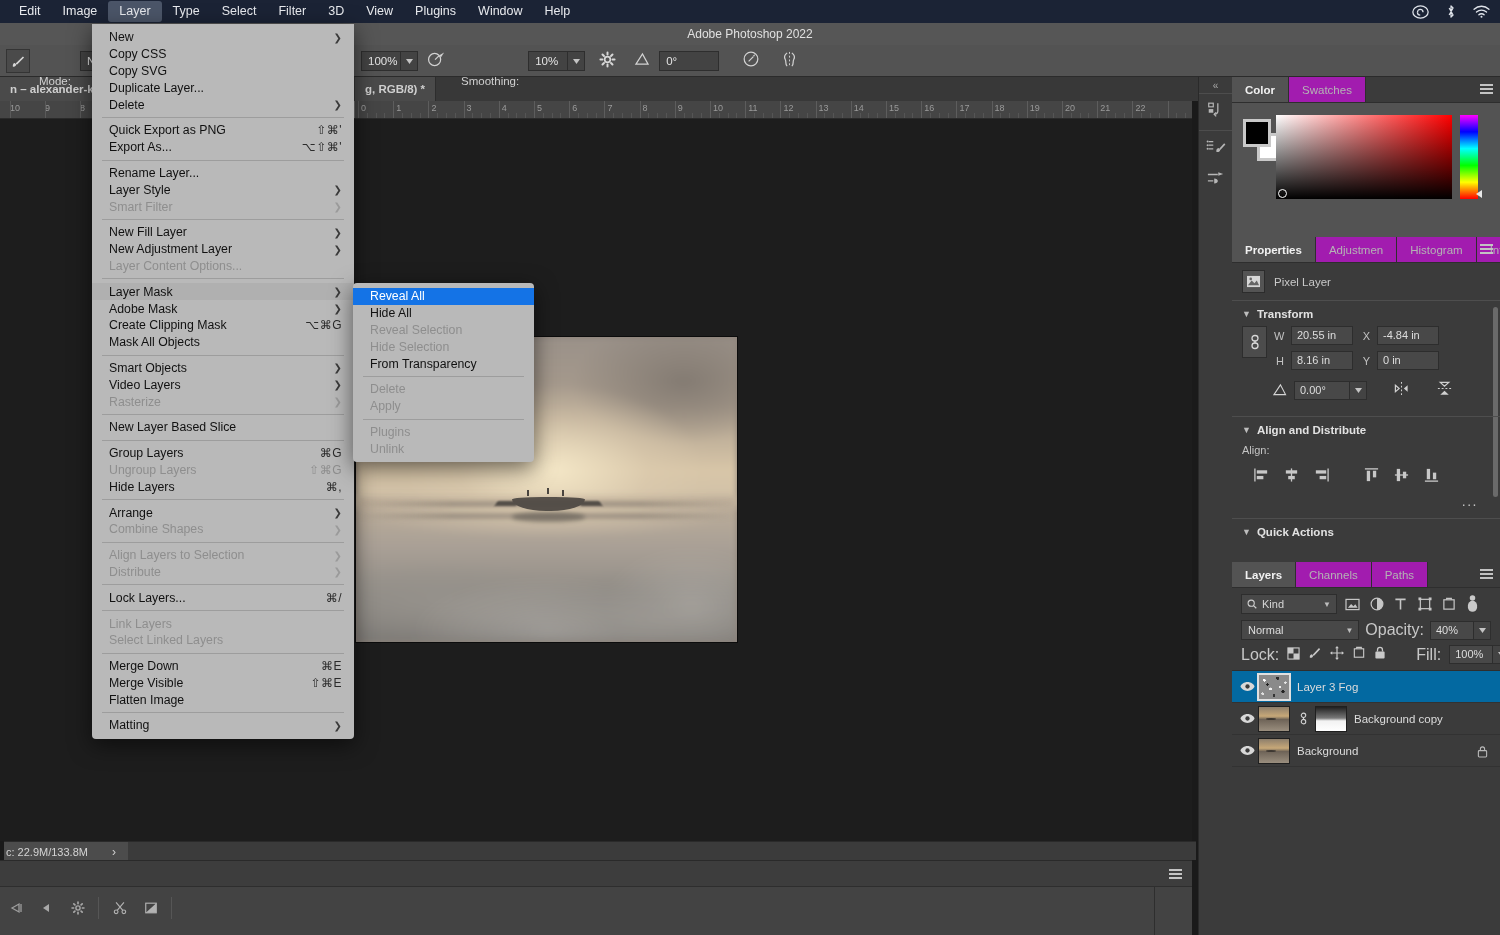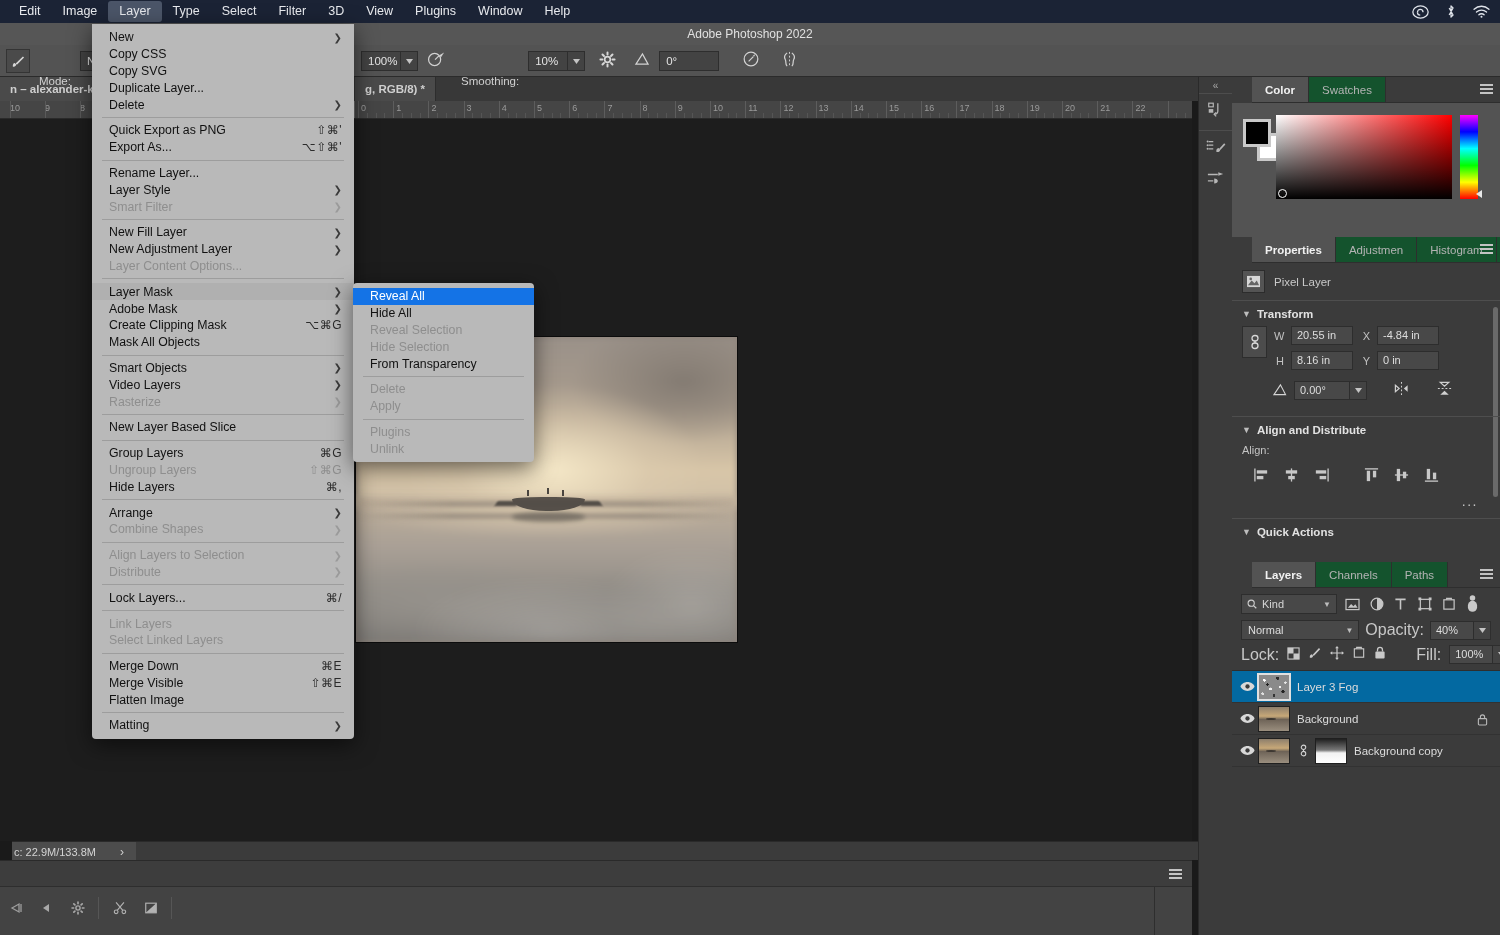--- a/index.html
+++ b/index.html
@@ -125,21 +125,21 @@
     position: absolute; inset: 0;
     background:
       radial-gradient(ellipse 38% 30% at 12% 20%, rgba(200,196,190,.55), rgba(200,196,190,0) 72%),
       radial-gradient(ellipse 32% 26% at 88% 88%, rgba(205,200,194,.5), rgba(205,200,194,0) 72%),
       radial-gradient(ellipse 46% 22% at 50% 96%, rgba(190,186,182,.6), rgba(190,186,182,0) 76%);
     filter: blur(5px); mix-blend-mode: screen; opacity: .45;
   }
 
   
   .statusbar {
-    position: absolute; left: 12px; top: 841px; width: 1192px; height: 19px;
+    position: absolute; left: 4px; top: 841px; width: 1192px; height: 19px;
     background: #3b3b3b; border-top: 1px solid #2a2a2a; z-index: 6;
   }
   .status-pill {
     position: absolute; left: 0; top: 0; height: 19px; background: #4c4c4c;
     display: flex; align-items: center; padding: 0 8px 0 2px; gap: 24px;
     font-size: 11px; color: #d4d4d4; min-width: 124px;
   }
 
   
   .tl-header {
@@ -165,25 +165,24 @@
     background: #3b3b3b; border-left: 1px solid #2a2a2a; z-index: 12;
   }
   .dock-collapse { height: 16px; display: flex; align-items: center; justify-content: center; color: #a9a9a9; font-size: 10px; }
   .dock-group { border-top: 1px solid #4d4d4d; padding: 6px 0; display: flex; flex-direction: column; align-items: center; gap: 9px; }
 
   
   .rightcol { position: absolute; left: 1232px; top: 77px; width: 268px; height: 858px; background: #3b3b3b; z-index: 12; }
   .panel-tabs {
     height: 26px; background: #3b3b3b; display: flex; align-items: stretch; position: relative;
     border-bottom: 1px solid #2e2e2e;
-    margin-left: 20px;
   }
   .panel-tabs .ptab {
     display: flex; align-items: center; padding: 0 13px; font-size: 11.5px; color: #b4b4b4;
-    background: #14532d; border-right: 1px solid #2e2e2e; white-space: nowrap;
+    background: #a21caf; border-right: 1px solid #2e2e2e; white-space: nowrap;
   }
   .panel-tabs .ptab.active { background: #535353; color: #f1f1f1; font-weight: bold; }
   .panel-tabs .pmenu { position: absolute; right: 7px; top: 7px; }
   .hamb { width: 13px; }
   .hamb i { display: block; height: 1.5px; background: #c3c3c3; margin-bottom: 2.5px; }
 
   .color-panel { background: #535353; padding: 10px 8px 14px 8px; position: relative; }
   .swatch-stack { position: absolute; left: 11px; top: 16px; width: 40px; height: 40px; }
   .sw-fg { position: absolute; left: 0; top: 0; width: 28px; height: 28px; background: #c9c9c9; padding: 3px; }
   .sw-fg i { display: block; width: 100%; height: 100%; background: #000; }
@@ -987,48 +986,48 @@
           <div class="layer-row">
             <div class="eye">
               <svg width="15" height="11" viewBox="0 0 16 11">
                 <path d="M8 .8C4.2.8 1.3 3.3.5 5.5c.8 2.2 3.7 4.7 7.5 4.7s6.7-2.5 7.5-4.7C14.7 3.3 11.8.8 8 .8z" fill="#d8d8d8"></path>
                 <circle cx="8" cy="5.5" r="2.3" fill="#3b3b3b"></circle>
               </svg>
             </div>
             <div class="lthumb">
               <div class="thumb-scene"></div>
             </div>
+            <div class="masklink">
+              <svg width="9" height="13" viewBox="0 0 10 14">
+                <rect x="2.5" y="1" width="5" height="5" rx="2.5" fill="none" stroke="#d2d2d2" stroke-width="1.2"></rect>
+                <rect x="2.5" y="8" width="5" height="5" rx="2.5" fill="none" stroke="#d2d2d2" stroke-width="1.2"></rect>
+                <path d="M5 5.6v2.8" stroke="#d2d2d2" stroke-width="1.2"></path>
+              </svg>
+            </div>
+            <div class="lthumb">
+              <div class="thumb-mask"></div>
+            </div>
+            <div class="lname">Background copy</div>
+          </div>
+          <div class="layer-row">
+            <div class="eye">
+              <svg width="15" height="11" viewBox="0 0 16 11">
+                <path d="M8 .8C4.2.8 1.3 3.3.5 5.5c.8 2.2 3.7 4.7 7.5 4.7s6.7-2.5 7.5-4.7C14.7 3.3 11.8.8 8 .8z" fill="#d8d8d8"></path>
+                <circle cx="8" cy="5.5" r="2.3" fill="#3b3b3b"></circle>
+              </svg>
+            </div>
+            <div class="lthumb">
+              <div class="thumb-scene"></div>
+            </div>
             <div class="lname">Background</div>
             <div class="lockmark"><svg width="11" height="13" viewBox="0 0 12 14">
                 <rect x="1.5" y="6" width="9" height="7" rx="1" fill="none" stroke="#b9b9b9" stroke-width="1.2"></rect>
                 <path d="M3.7 6V4.2a2.3 2.3 0 0 1 4.6 0V6" fill="none" stroke="#b9b9b9" stroke-width="1.2"></path>
               </svg></div>
           </div>
-          <div class="layer-row">
-            <div class="eye">
-              <svg width="15" height="11" viewBox="0 0 16 11">
-                <path d="M8 .8C4.2.8 1.3 3.3.5 5.5c.8 2.2 3.7 4.7 7.5 4.7s6.7-2.5 7.5-4.7C14.7 3.3 11.8.8 8 .8z" fill="#d8d8d8"></path>
-                <circle cx="8" cy="5.5" r="2.3" fill="#3b3b3b"></circle>
-              </svg>
-            </div>
-            <div class="lthumb">
-              <div class="thumb-scene"></div>
-            </div>
-            <div class="masklink">
-              <svg width="9" height="13" viewBox="0 0 10 14">
-                <rect x="2.5" y="1" width="5" height="5" rx="2.5" fill="none" stroke="#d2d2d2" stroke-width="1.2"></rect>
-                <rect x="2.5" y="8" width="5" height="5" rx="2.5" fill="none" stroke="#d2d2d2" stroke-width="1.2"></rect>
-                <path d="M5 5.6v2.8" stroke="#d2d2d2" stroke-width="1.2"></path>
-              </svg>
-            </div>
-            <div class="lthumb">
-              <div class="thumb-mask"></div>
-            </div>
-            <div class="lname">Background copy</div>
-          </div>
         </div>
     </div>
   </div>
 
   <div class="menu-panel menu-layer" id="layer-menu">
       <div class="mrow">
         <span class="lbl">New</span>
         <span class="arw">❯</span>
       </div>
       <div class="mrow">

